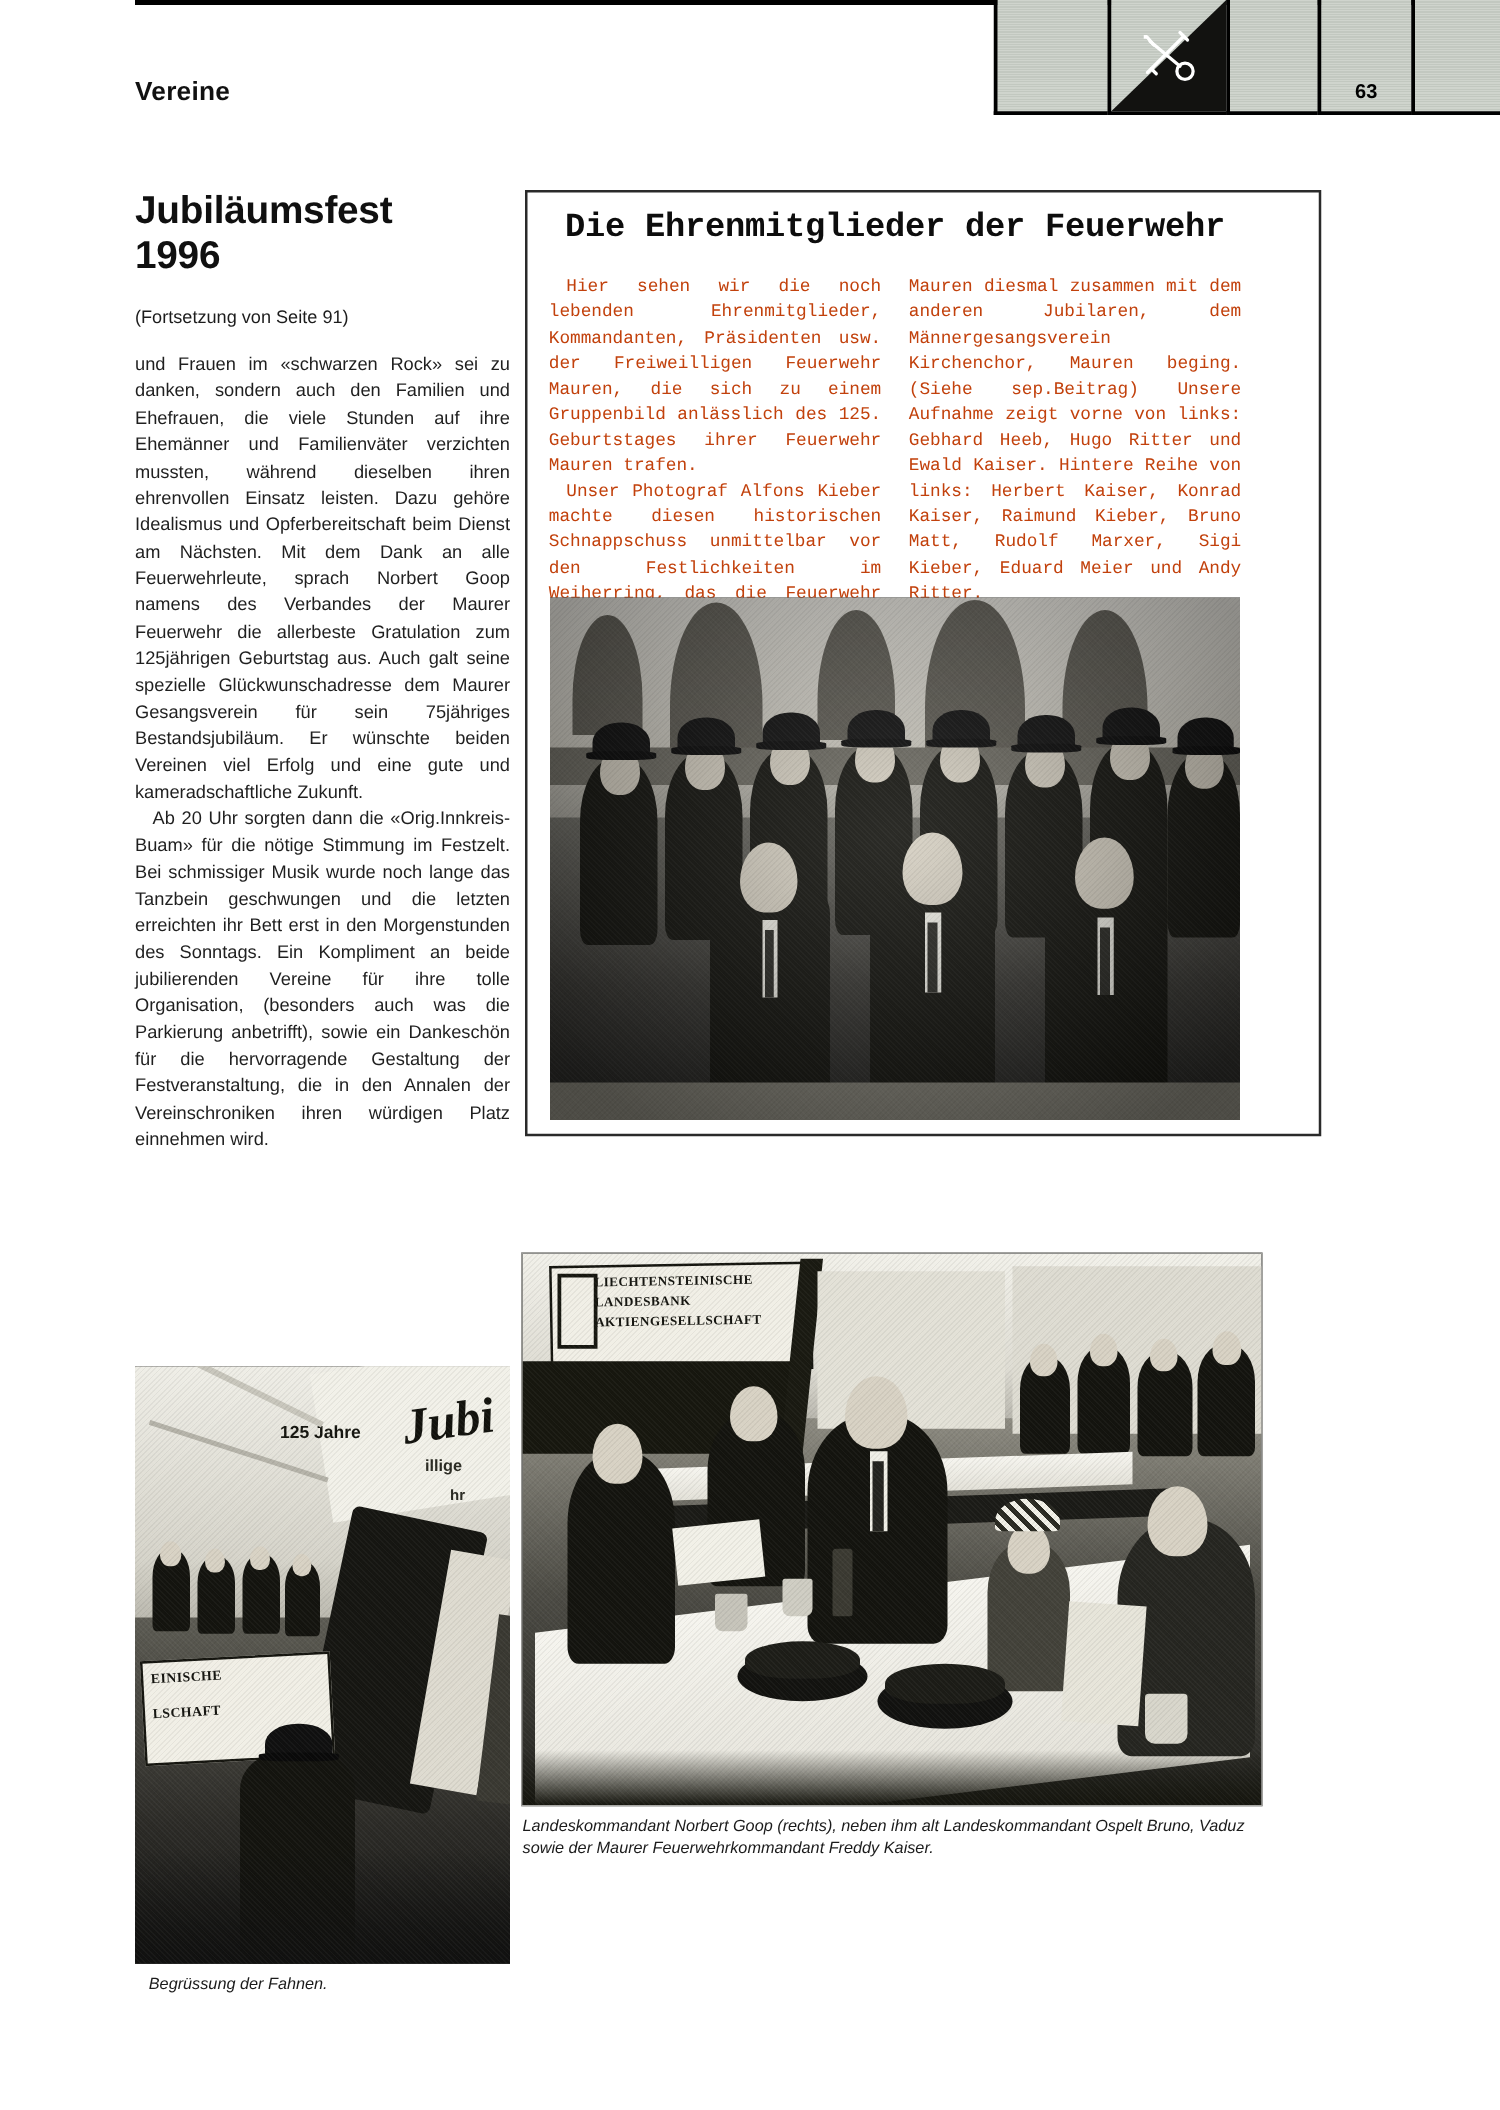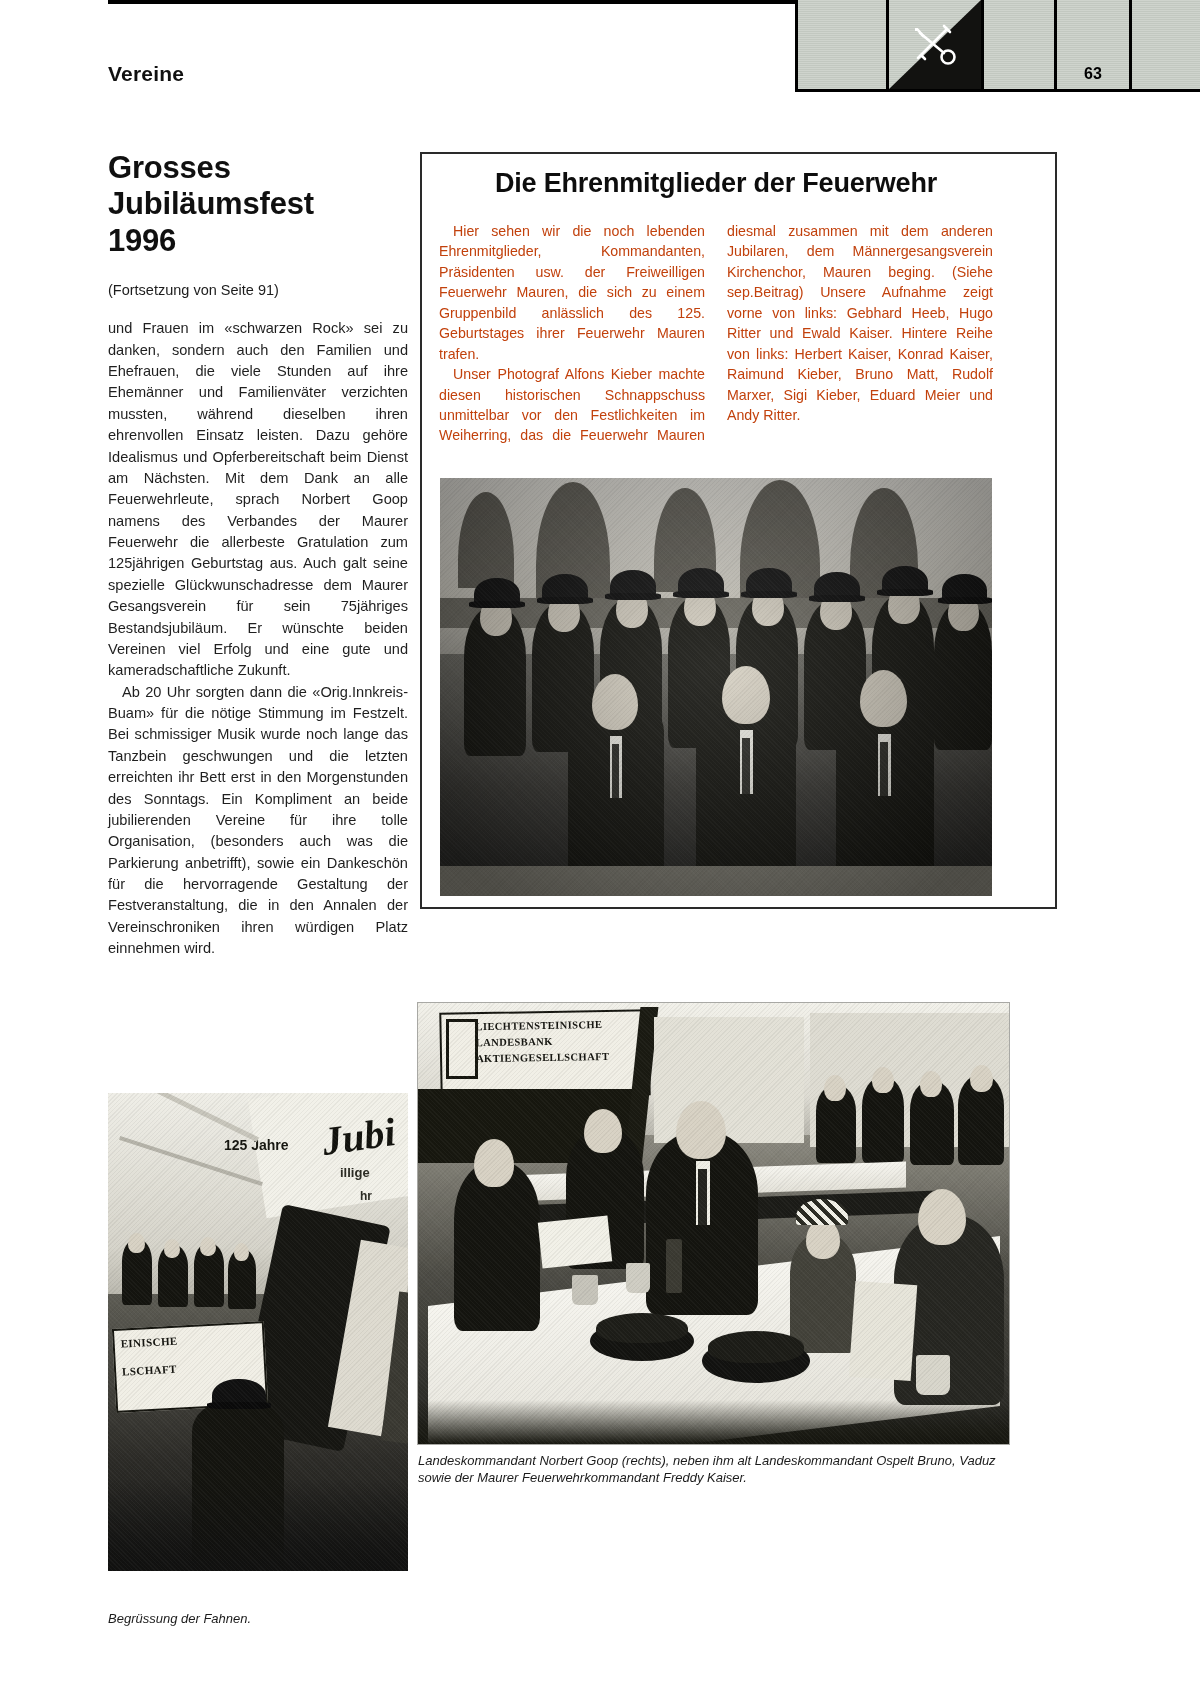--- a/index.html
+++ b/index.html
@@ -127,36 +127,36 @@
     background: #2a2a28;
   }
   .caption {
     position: absolute;
     font-style: italic;
     font-size: 13px;
     line-height: 1.33;
     color: #1b1b1b;
   }
   .caption-left {
-    left: 108px;
+    left: 119px;
     top: 1578px;
     width: 300px;
-    margin-top: 32px;
   }
 
   
   .boxed {
     position: absolute;
     left: 420px;
     top: 152px;
     width: 637px;
     height: 757px;
     border: 2px solid #2a2a2a;
     box-sizing: border-box;
     background: #fff;
+    font-family: Liberation Mono, monospace;
   }
   .boxed-inner {
     position: absolute;
     left: 17px;
     top: 14px;
     width: 554px;
   }
   .headline-box {
     font-size: 27px;
     font-weight: bold;
@@ -331,21 +331,20 @@
       <div class="flag-cell c3"></div>
       <div class="flag-cell c4">
         <div class="page-number">63</div>
       </div>
       <div class="flag-cell c5"></div>
     </div>
   </div>
 
   <div class="col-left">
     <h1 class="headline-main">
-      <span class="l">Grosses</span>
       <span class="l">Jubiläumsfest</span>
       <span class="l">1996</span>
     </h1>
 
     <p class="continuation">(Fortsetzung von Seite 91)</p>
 
     <p class="body-text">und Frauen im «schwarzen Rock» sei zu danken, sondern auch den Familien und Ehefrauen, die viele Stunden auf ihre Ehemänner und Familienväter verzichten mussten, während dieselben ihren ehrenvollen Einsatz leisten. Dazu gehöre Idealismus und Opferbereitschaft beim Dienst am Nächsten. Mit dem Dank an alle Feuerwehrleute, sprach Norbert Goop namens des Verbandes der Maurer Feuerwehr die allerbeste Gratulation zum 125jährigen Geburtstag aus. Auch galt seine spezielle Glückwunschadresse dem Maurer Gesangsverein für sein 75jähriges Bestandsjubiläum. Er wünschte beiden Vereinen viel Erfolg und eine gute und kameradschaftliche Zukunft.</p>
 
 
     <p class="body-text indent">Ab 20 Uhr sorgten dann die «Orig.Innkreis-Buam» für die nötige Stimmung im Festzelt. Bei schmissiger Musik wurde noch lange das Tanzbein geschwungen und die letzten erreichten ihr Bett erst in den Morgenstunden des Sonntags. Ein Kompliment an beide jubilierenden Vereine für ihre tolle Organisation, (besonders auch was die Parkierung anbetrifft), sowie ein Dankeschön für die hervorragende Gestaltung der Festveranstaltung, die in den Annalen der Vereinschroniken ihren würdigen Platz einnehmen wird.</p>

